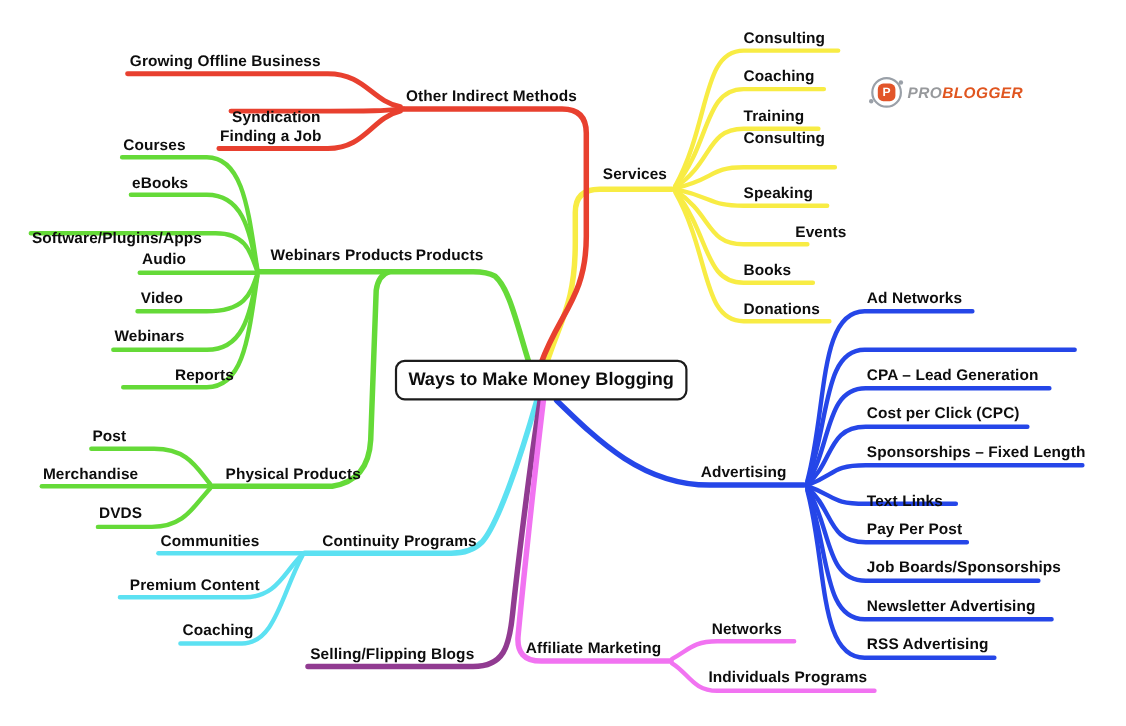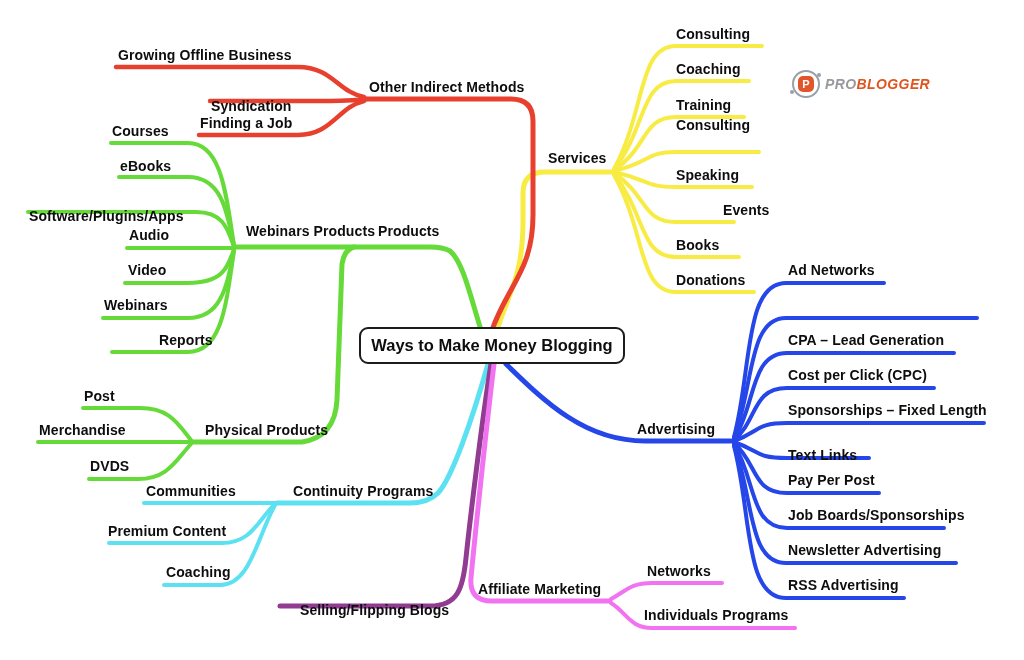--- a/index.html
+++ b/index.html
@@ -172,24 +172,24 @@
   <div class="label" style="left:128px; top:263px;">Video</div>
   <div class="label" style="left:104px; top:298px;">Webinars</div>
   <div class="label" style="left:116px; top:333px;margin-left:43px;">Reports</div>
   <div class="label" style="left:205px; top:423px;">Physical Products</div>
   <div class="label" style="left:84px;  top:389px;">Post</div>
   <div class="label" style="left:39px;  top:423px;">Merchandise</div>
   <div class="label" style="left:90px;  top:459px;">DVDS</div>
 
   <div class="label" style="left:293px; top:484px;">Continuity Programs</div>
   <div class="label" style="left:146px; top:484px;">Communities</div>
-  <div class="label" style="left:108px; top:524px;">Premium Content</div>
+  <div class="label" style="left:118px; top:524px;">Premium Content</div>
   <div class="label" style="left:166px; top:565px;">Coaching</div>
 
-  <div class="label" style="left:300px; top:587px;margin-top:16px;">Selling/Flipping Blogs</div>
+  <div class="label" style="left:282px; top:587px;">Selling/Flipping Blogs</div>
 
   <div class="label" style="left:478px; top:582px;">Affiliate Marketing</div>
   <div class="label" style="left:647px; top:564px;">Networks</div>
   <div class="label" style="left:644px; top:608px;">Individuals Programs</div>
 
   <div class="label" style="left:637px; top:422px;">Advertising</div>
   <div class="label" style="left:788px; top:263px;">Ad Networks</div>
   <div class="label" style="left:788px; top:333px;">CPA – Lead Generation</div>
   <div class="label" style="left:788px; top:368px;">Cost per Click (CPC)</div>
   <div class="label" style="left:788px; top:403px;">Sponsorships – Fixed Length</div>

